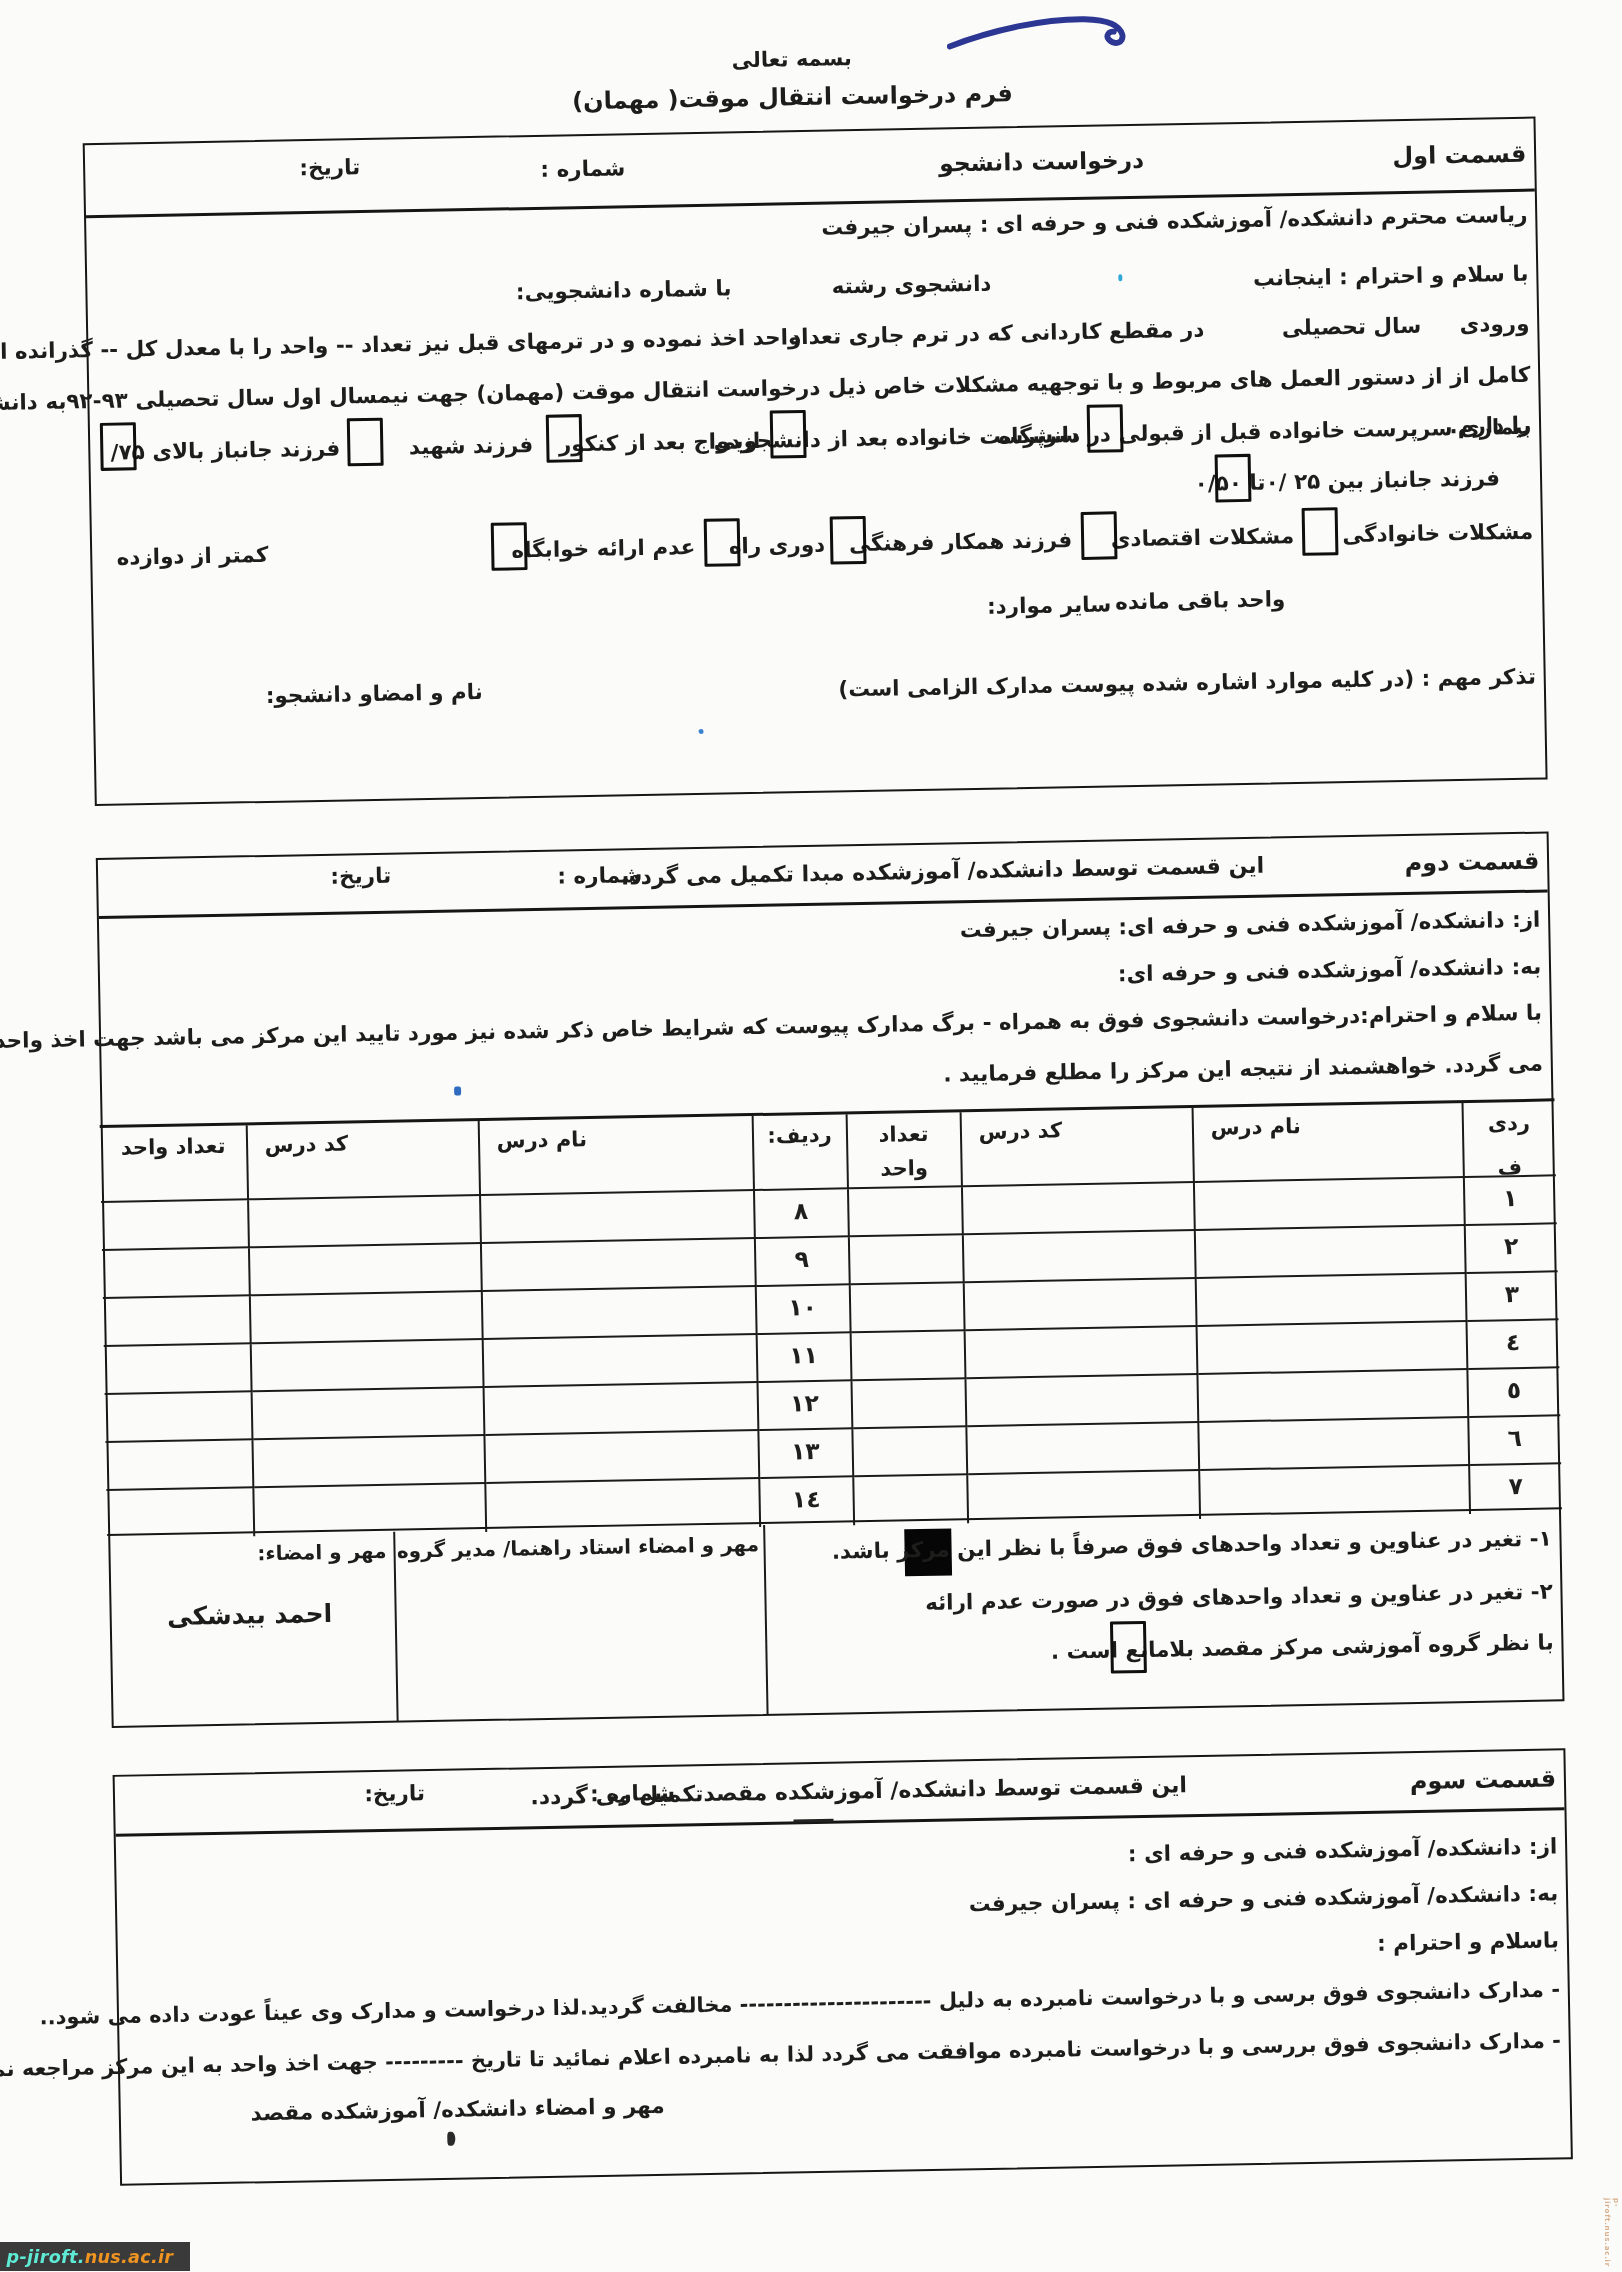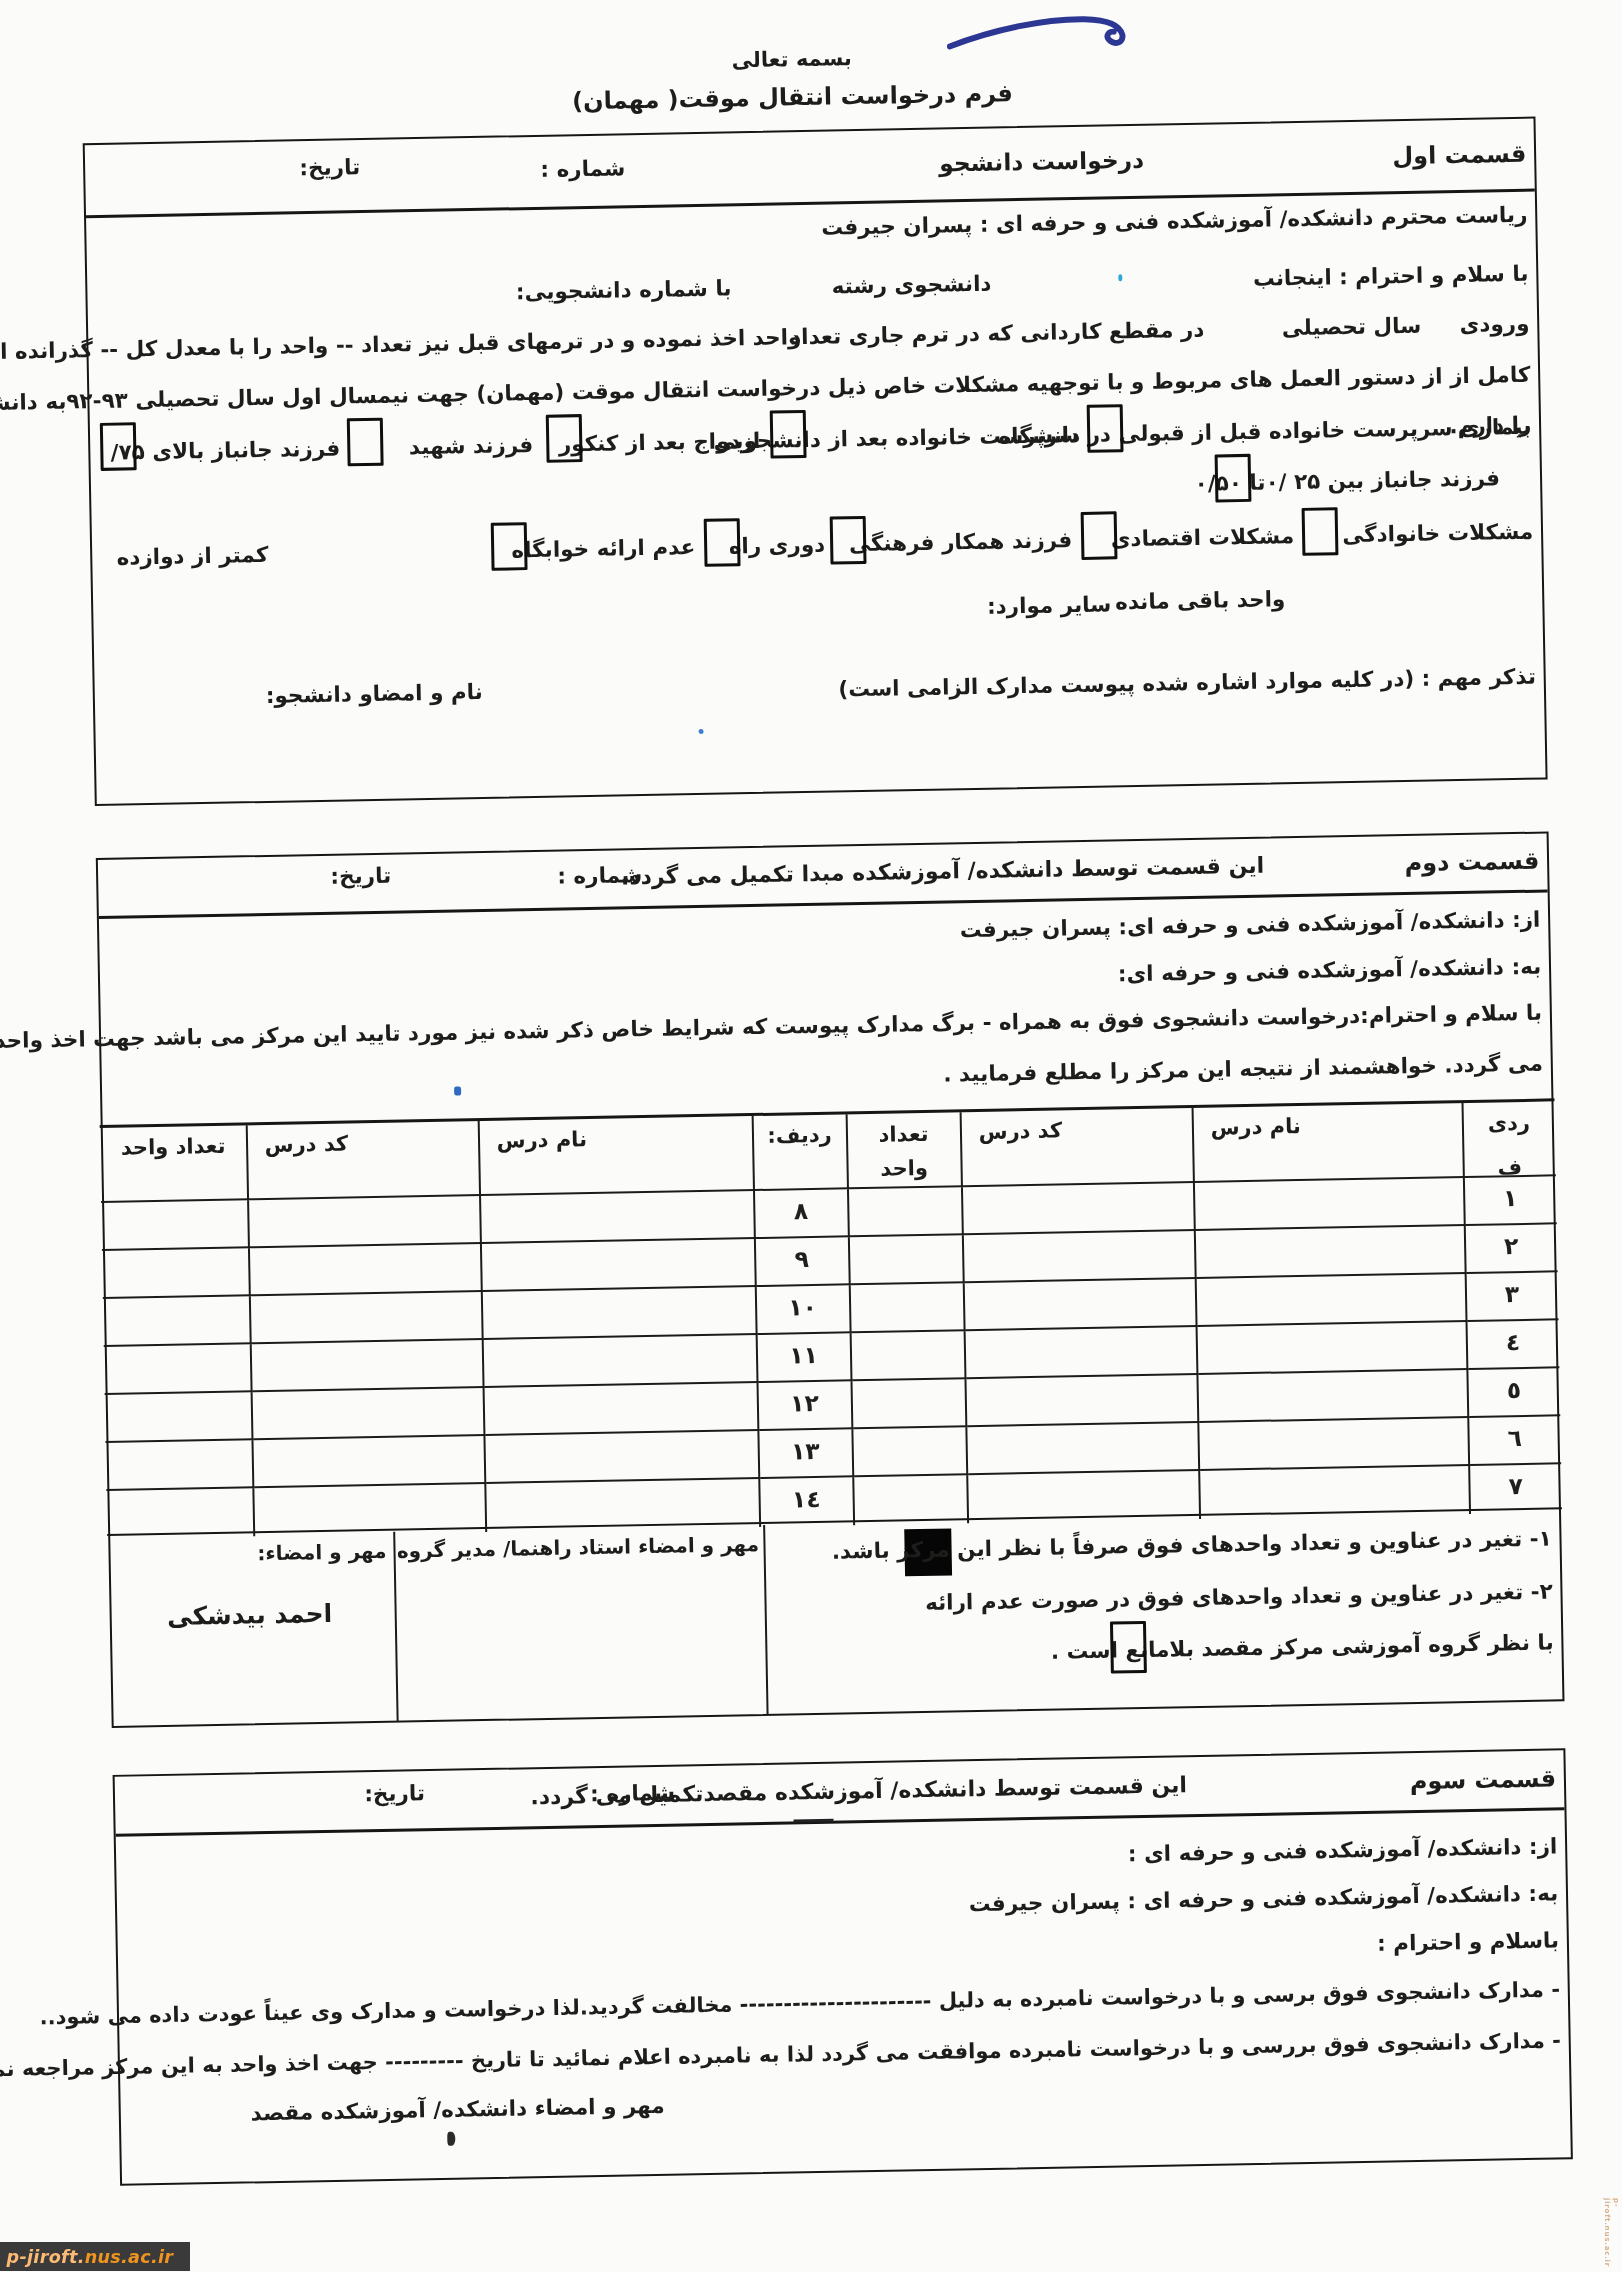--- a/index.html
+++ b/index.html
@@ -221,17 +221,17 @@
     <div class="t" style="right:905px;top:326px;">مهر و امضاء دانشکده/ آموزشکده مقصد</div>
     <div class="speck" style="right:1115px;top:361px;width:7.8px;height:14.3px;background:#2a2a2a;border-radius:40% 60% 60% 40%;"></div>
   </div>
 
   <div class="speck" style="left:706px;top:727px;width:5.2px;height:5.2px;background:#3b82d0;"></div>
   <div class="speck" style="left:1134px;top:280px;width:3.9px;height:6.5px;background:#2fa8d8;"></div>
   <div class="speck" style="left:455px;top:1080px;width:6.5px;height:9px;background:#2f6bbf;border-radius:30%;"></div>
 </div>
 
 <div class="wm-bar">
-  <span style="color:#fdba74;">p-jiroft.</span>
+  <span style="color:#5eead4;">p-jiroft.</span>
     <span style="color:#ef9420;">nus.ac.ir</span>
 </div>
 <div class="wm-side">p-jiroft.nus.ac.ir</div>
 
 
 </body></html>

